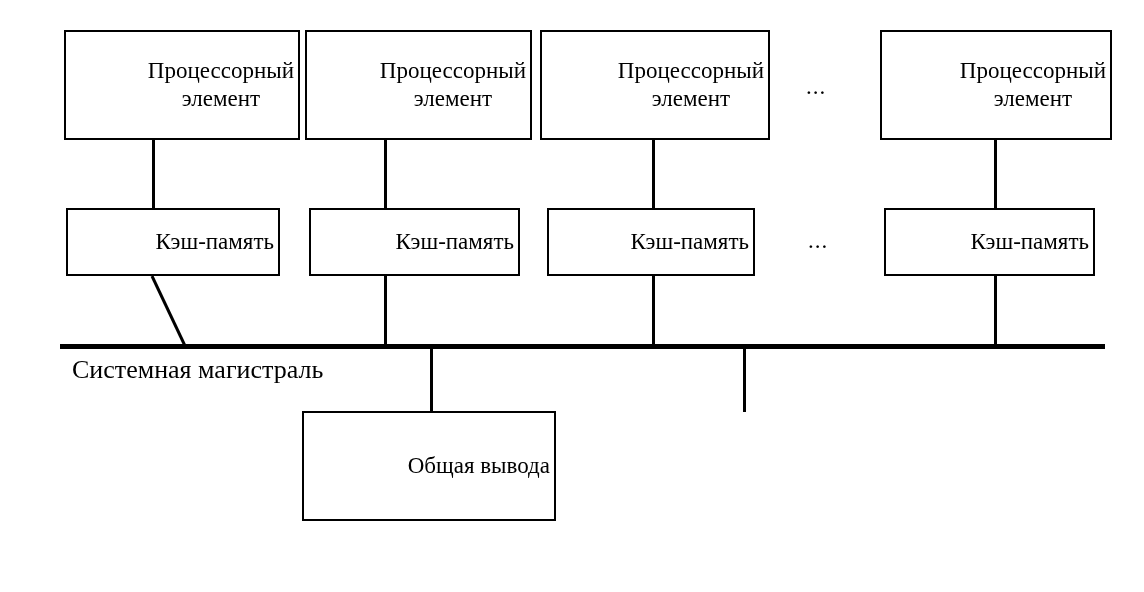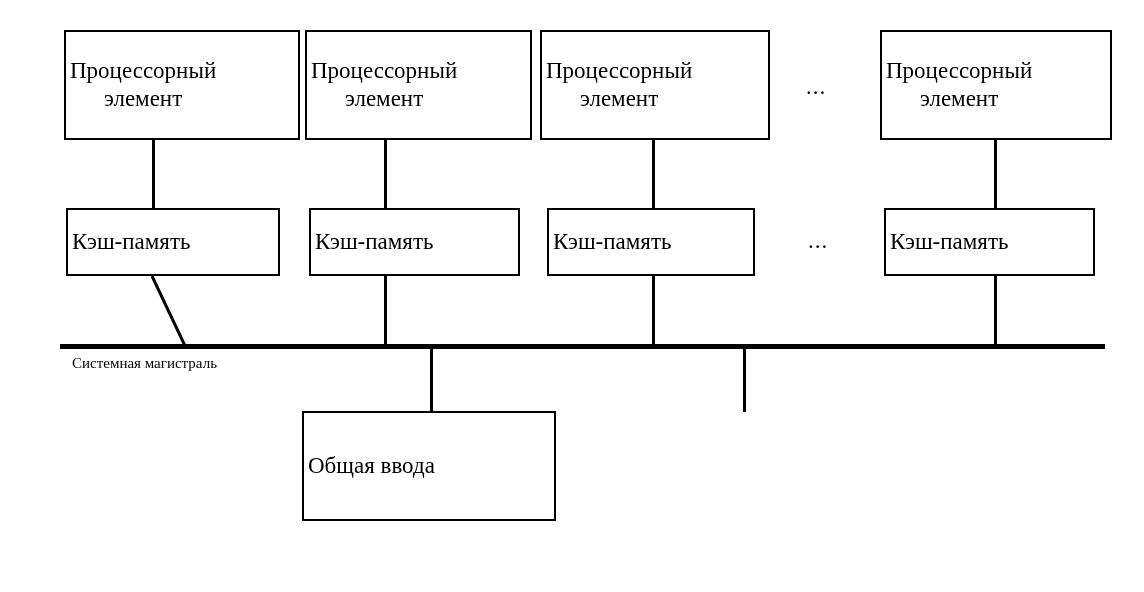--- a/index.html
+++ b/index.html
@@ -17,21 +17,21 @@
     background: #ffffff;
     overflow: hidden;
   }
   .box {
     position: absolute;
     box-sizing: border-box;
     border: 2px solid #000000;
     background: #ffffff;
     display: flex;
     align-items: center;
-    justify-content: flex-start;
+    justify-content: flex-end;
     text-align: center;
     font-size: 23px;
     line-height: 1.22;
     color: #000000;
     padding: 2px 4px;
     z-index: 3;
   }
   .box span {
     display: block;
     white-space: pre-line;
@@ -54,21 +54,21 @@
   }
   .ellipsis {
     position: absolute;
     font-size: 23px;
     color: #000000;
     letter-spacing: 1px;
     z-index: 3;
   }
   .bus-label {
     position: absolute;
-    font-size: 15px;
+    font-size: 26px;
     color: #000000;
     white-space: nowrap;
     z-index: 3;
     font-family: Liberation Serif, serif;
   }
 </style>
 </head>
 <body>
 
 <div id="canvas">
@@ -119,16 +119,16 @@
   <div class="vline" style="left:652px; top:276px; height:72px;"></div>
   <div class="vline" style="left:994px; top:276px; height:72px;"></div>
 
   <div class="bus" style="left:60px; top:344px; width:1045px;"></div>
   <div class="bus-label" style="left:72px; top:355px;">Системная магистраль</div>
 
   <div class="vline" style="left:430px; top:348px; height:64px;"></div>
   <div class="vline" style="left:743px; top:348px; height:64px;"></div>
 
   <div class="box" style="left:302px; top:411px; width:254px; height:110px;">
-    <span>Общая ввода</span>
+    <span>Общая вывода</span>
   </div>
 
 </div>
 
 </body></html>

